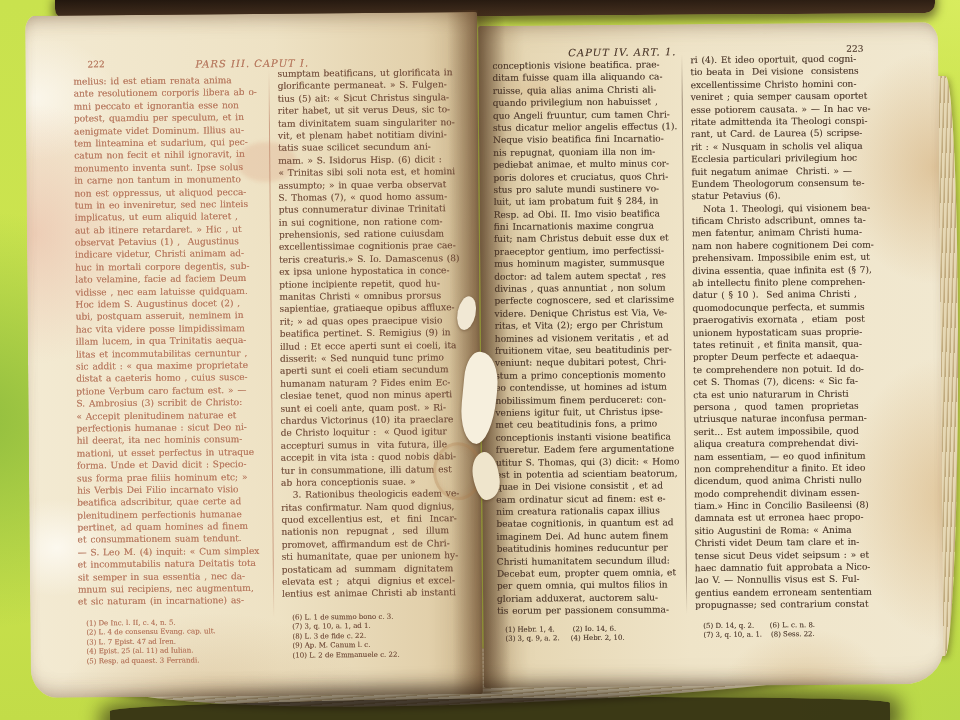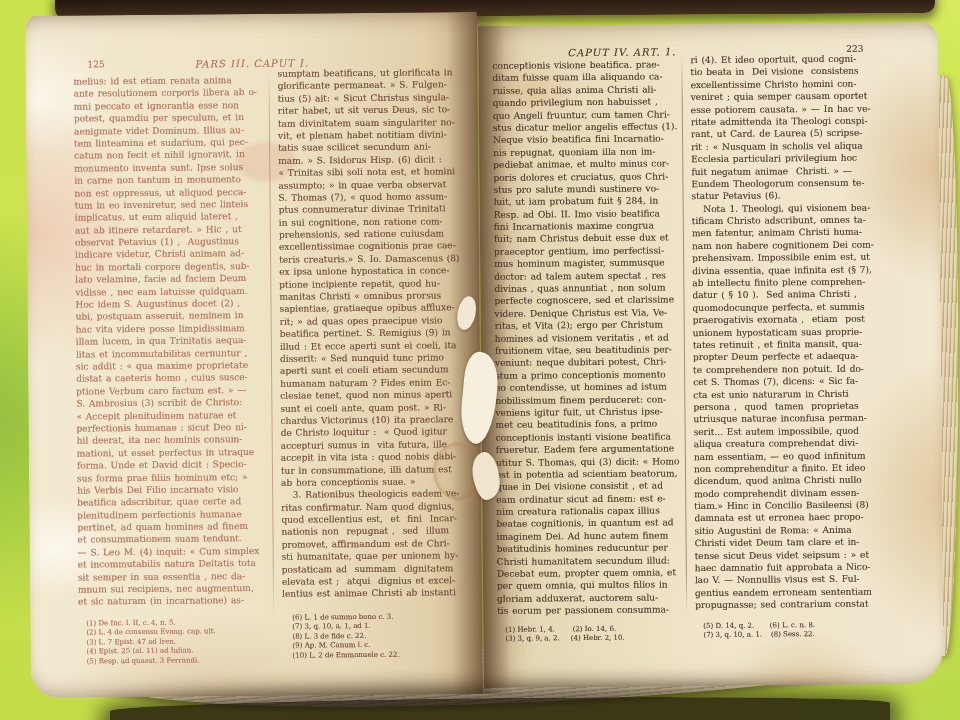--- a/index.html
+++ b/index.html
@@ -91,21 +91,21 @@
 <body>
 
 <div class="scene">
   <div class="shadow-top"></div>
 
   <div class="book">
     <div class="stack-bottom"></div>
     <div class="stack-right"></div>
 
     <div class="page page-left">
-      <span class="pagenum faded" style="position:absolute;left:62px;top:44px;">125</span>
+      <span class="pagenum faded" style="position:absolute;left:62px;top:44px;">222</span>
       <div class="rhead-row faded" style="left:170px;top:44px;">PARS III. CAPUT I.</div>
       <div class="spot spot3"></div>
       <div class="col faded" style="left:48px;top:60px;width:192px;">
           <div class="tline">melius: id est etiam renata anima</div>
           <div class="tline">ante resolutionem corporis libera ab o-</div>
           <div class="tline">mni peccato et ignorantia esse non</div>
           <div class="tline">potest, quamdiu per speculum, et in</div>
           <div class="tline">aenigmate videt Dominum. Illius au-</div>
           <div class="tline">tem linteamina et sudarium, qui pec-</div>
           <div class="tline">catum non fecit et nihil ignoravit, in</div>

